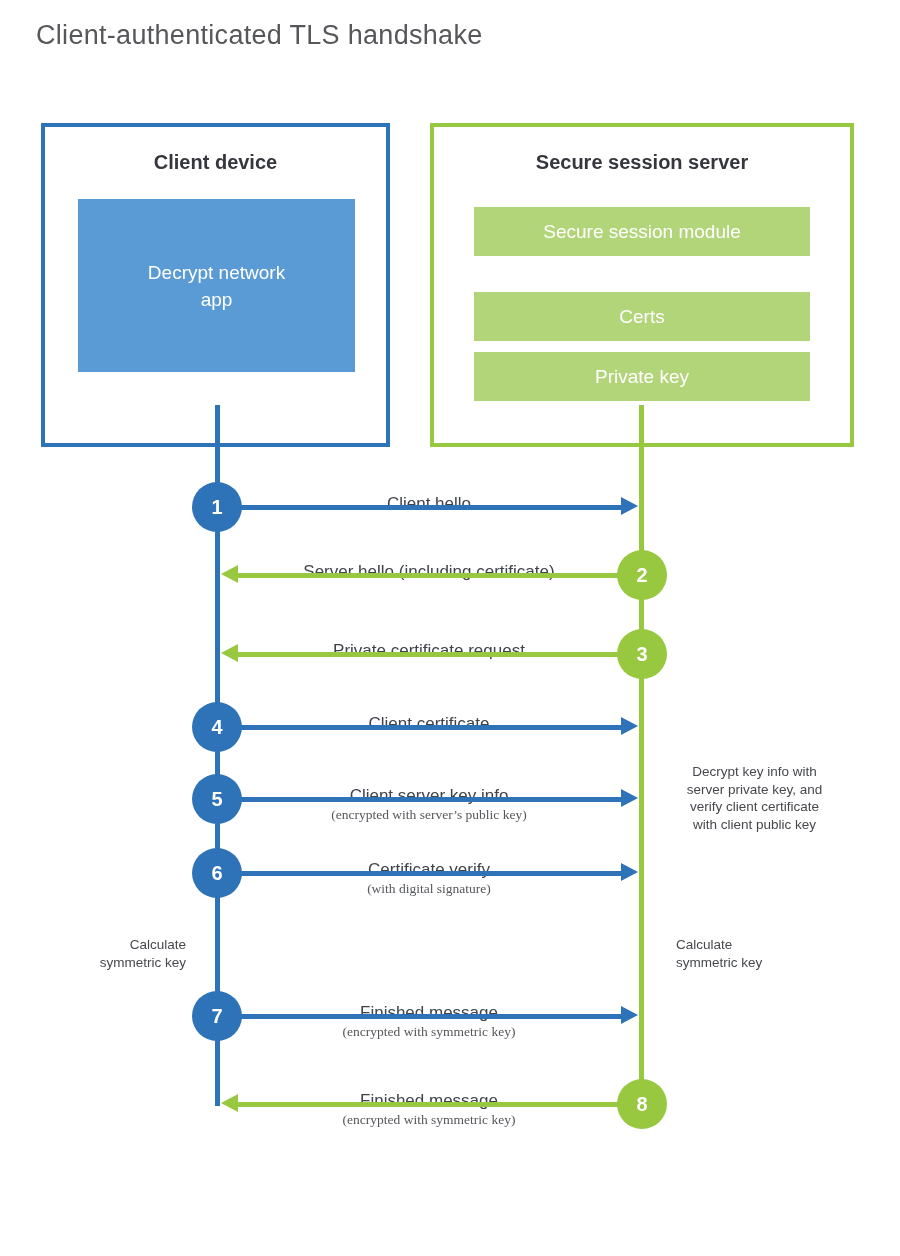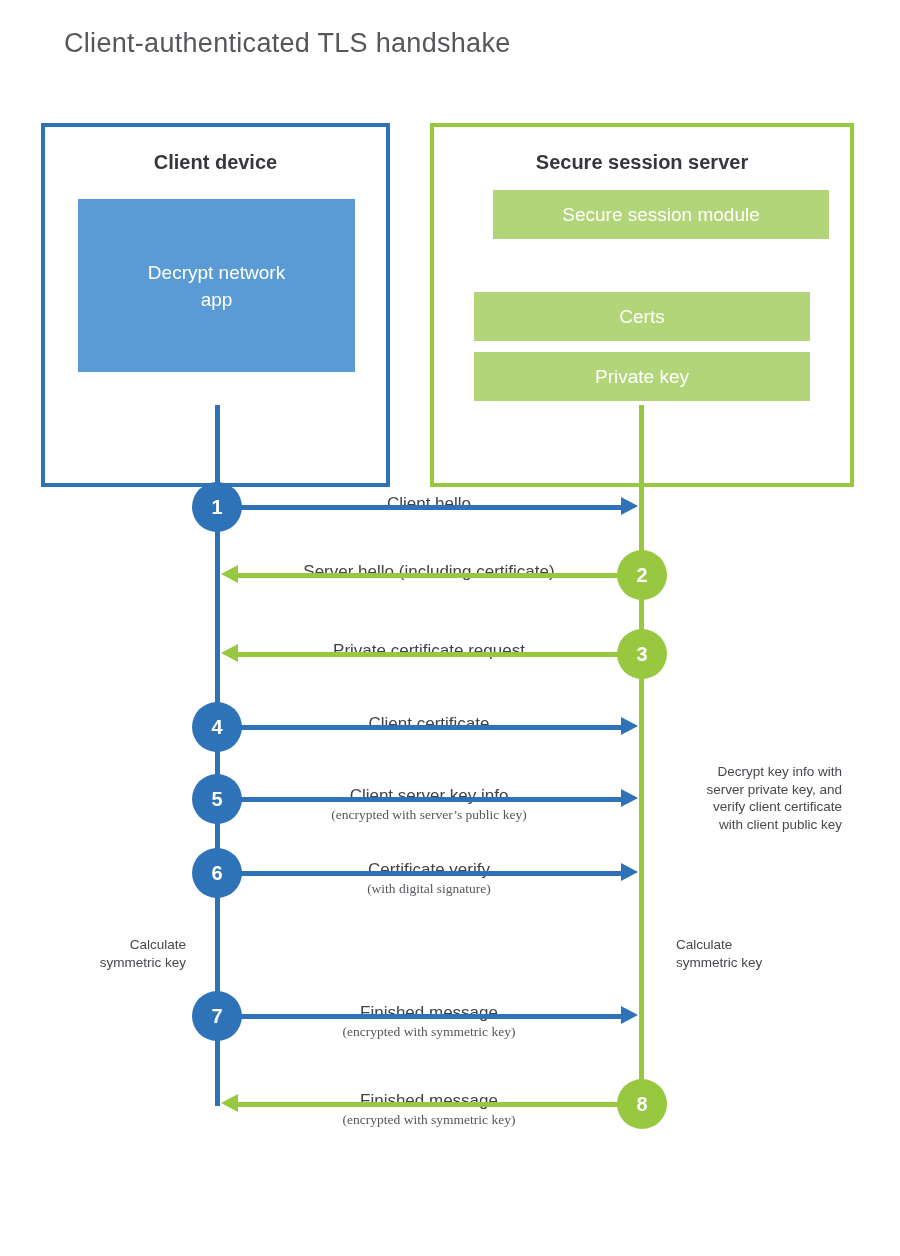--- a/index.html
+++ b/index.html
@@ -1,36 +1,36 @@
 <!DOCTYPE html>
 <html style="--blue: #2E73B8; --lightblue: #5B9BD5; --green: #97C83F; --lightgreen: #B3D57A; --title-gray: #55575B; --text-dark: #35373D; --text-label: #3F424A; --text-sub: #55575C; --text-note: #46484D;"><head>
 <meta charset="utf-8">
 <style>
   html,body{margin:0;padding:0;background:#ffffff;}
   body{font-family:"Liberation Sans","DejaVu Sans",sans-serif;}
   .stage{position:relative;width:900px;height:1256px;background:#ffffff;overflow:hidden;}
 
   
-  .page-title{position:absolute;left:36px;top:28px;font-size:27px;font-weight:300;
-    color:var(--title-gray);letter-spacing:.3px;margin-left:28px;}
+  .page-title{position:absolute;left:36px;top:20px;font-size:27px;font-weight:300;
+    color:var(--title-gray);letter-spacing:.3px;}
 
   
-  .actor-box{position:absolute;top:123px;height:364px;background:#ffffff;box-sizing:border-box;}
+  .actor-box{position:absolute;top:123px;height:324px;background:#ffffff;box-sizing:border-box;}
   .client-box{left:41px;width:349px;border:4px solid var(--blue);}
   .server-box{left:430px;width:424px;border:4px solid var(--green);}
   .box-heading{position:absolute;left:0;top:24px;width:100%;text-align:center;
     font-size:20px;font-weight:700;color:var(--text-dark);}
 
   .client-app{position:absolute;left:33px;top:72px;width:277px;height:173px;
     background:var(--lightblue);color:#ffffff;font-size:19px;line-height:27px;
     display:flex;align-items:center;justify-content:center;text-align:center;white-space:pre-line;}
 
   .server-bar{position:absolute;left:40px;width:336px;height:49px;background:var(--lightgreen);
     color:#ffffff;font-size:19px;display:flex;align-items:center;justify-content:center;}
-  .bar-0{top:63px;margin-left:19px;} .bar-1{top:135px;margin-top:30px;} .bar-2{top:197px;margin-top:28px;}
+  .bar-0{top:80px;} .bar-1{top:135px;margin-top:30px;} .bar-2{top:197px;margin-top:28px;}
 
   
   .lifeline{position:absolute;top:405px;width:5px;}
   .blue-line{left:215px;height:701px;background:var(--blue);}
   .green-line{left:639px;height:700px;background:var(--green);}
 
   
   .msg{position:absolute;left:0;top:var(--y);width:900px;height:0;}
   .msg .badge{position:absolute;top:-25px;width:50px;height:50px;border-radius:50%;
     color:#ffffff;font-size:20px;font-weight:700;display:flex;align-items:center;justify-content:center;z-index:3;}
@@ -43,21 +43,21 @@
   .msg.s2c .badge{left:617px;background:var(--green);}
   .msg.s2c .line{left:238px;width:403px;background:var(--green);}
   .msg.s2c .head{left:221px;border-right:17px solid var(--green);}
   .msg .label{position:absolute;left:217px;top:-29px;width:424px;text-align:center;
     font-size:17px;color:var(--text-label);margin-top:16px;}
   .msg .sublabel{position:absolute;left:217px;top:8px;width:424px;text-align:center;
     font-size:13.5px;color:var(--text-sub);font-family:Liberation Serif, serif;}
 
   
   .note{position:absolute;font-size:13.5px;line-height:17.5px;color:var(--text-note);white-space:pre-line;}
-  .note-decrypt{left:667px;top:763px;width:175px;text-align:right;}
+  .note-decrypt{left:667px;top:763px;width:175px;text-align:center;}
   .note-calc-left{left:46px;top:936px;width:140px;text-align:right;}
   .note-calc-right{left:676px;top:936px;width:140px;text-align:left;}
 </style>
 </head>
 <body>
 
 <div class="stage">
 
   <div class="page-title">Client-authenticated TLS handshake</div>
 

